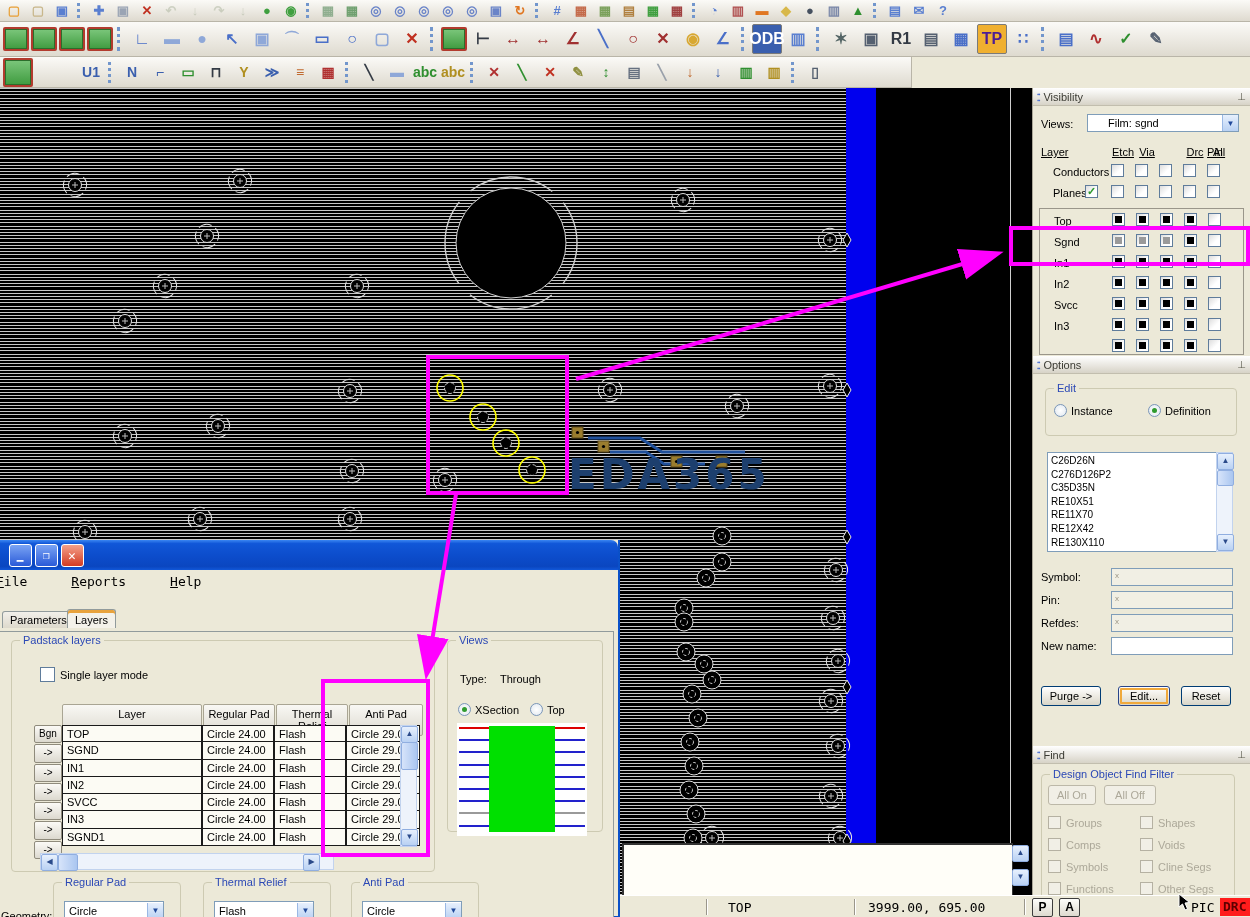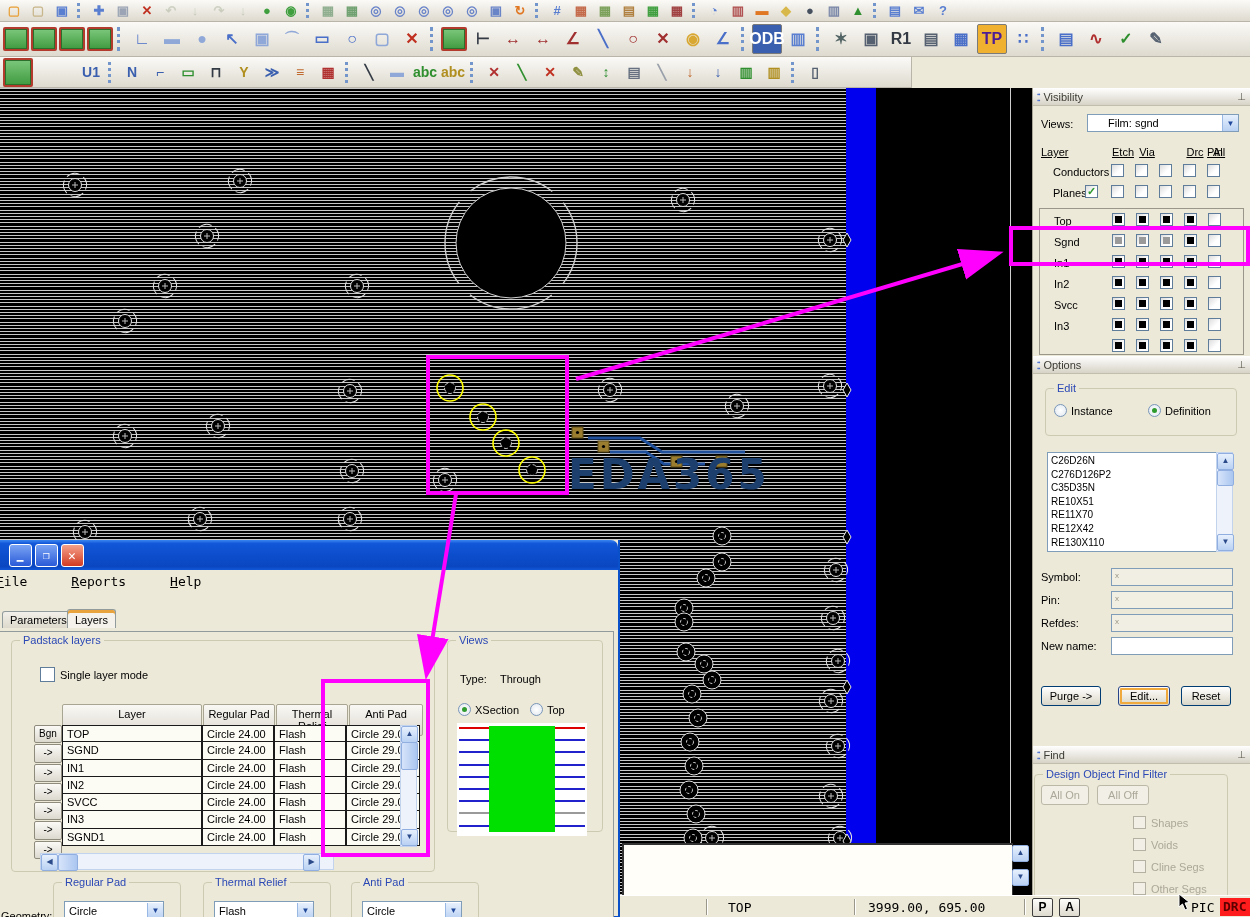--- a/index.html
+++ b/index.html
@@ -530,24 +530,42 @@
   </div>
 </div>
 
 <div class="xpanel" id="p-find" style="top:746px;height:149px">
   <div class="phead">
     <span class="grip">⁚⁚</span>
     <span>Find</span>
     <span class="pin">⊥</span>
   </div>
   <div class="pbody" style="height:125px">
-    <div class="gbox" style="left:1px;top:10px;width:194px;height:130px">
+    <div class="gbox" style="left:8px;top:10px;width:194px;height:130px">
       <span class="glab">Design Object Find Filter</span>
       <span class="xbtn dis" style="position:absolute;left:6px;top:10px;width:46px">All On</span>
       <span class="xbtn dis" style="position:absolute;left:62px;top:10px;width:50px">All Off</span>
+      <div id="find-left" style="position:absolute;left:6px;top:38px;width:86px">
+          <div class="frow">
+            <span class="cb dis" style="position: absolute; left: 0px; top: 3px;"></span>
+            <span class="fgray" style="position: absolute; left: 18px; top: 4px;">Groups</span>
+          </div>
+          <div class="frow">
+            <span class="cb dis" style="position: absolute; left: 0px; top: 3px;"></span>
+            <span class="fgray" style="position: absolute; left: 18px; top: 4px;">Comps</span>
+          </div>
+          <div class="frow">
+            <span class="cb dis" style="position: absolute; left: 0px; top: 3px;"></span>
+            <span class="fgray" style="position: absolute; left: 18px; top: 4px;">Symbols</span>
+          </div>
+          <div class="frow">
+            <span class="cb dis" style="position: absolute; left: 0px; top: 3px;"></span>
+            <span class="fgray" style="position: absolute; left: 18px; top: 4px;">Functions</span>
+          </div>
+        </div>
       <div id="find-right" style="position:absolute;left:98px;top:38px;width:92px">
           <div class="frow">
             <span class="cb dis" style="position: absolute; left: 0px; top: 3px;"></span>
             <span class="fgray" style="position: absolute; left: 18px; top: 4px;">Shapes</span>
           </div>
           <div class="frow">
             <span class="cb dis" style="position: absolute; left: 0px; top: 3px;"></span>
             <span class="fgray" style="position: absolute; left: 18px; top: 4px;">Voids</span>
           </div>
           <div class="frow">

